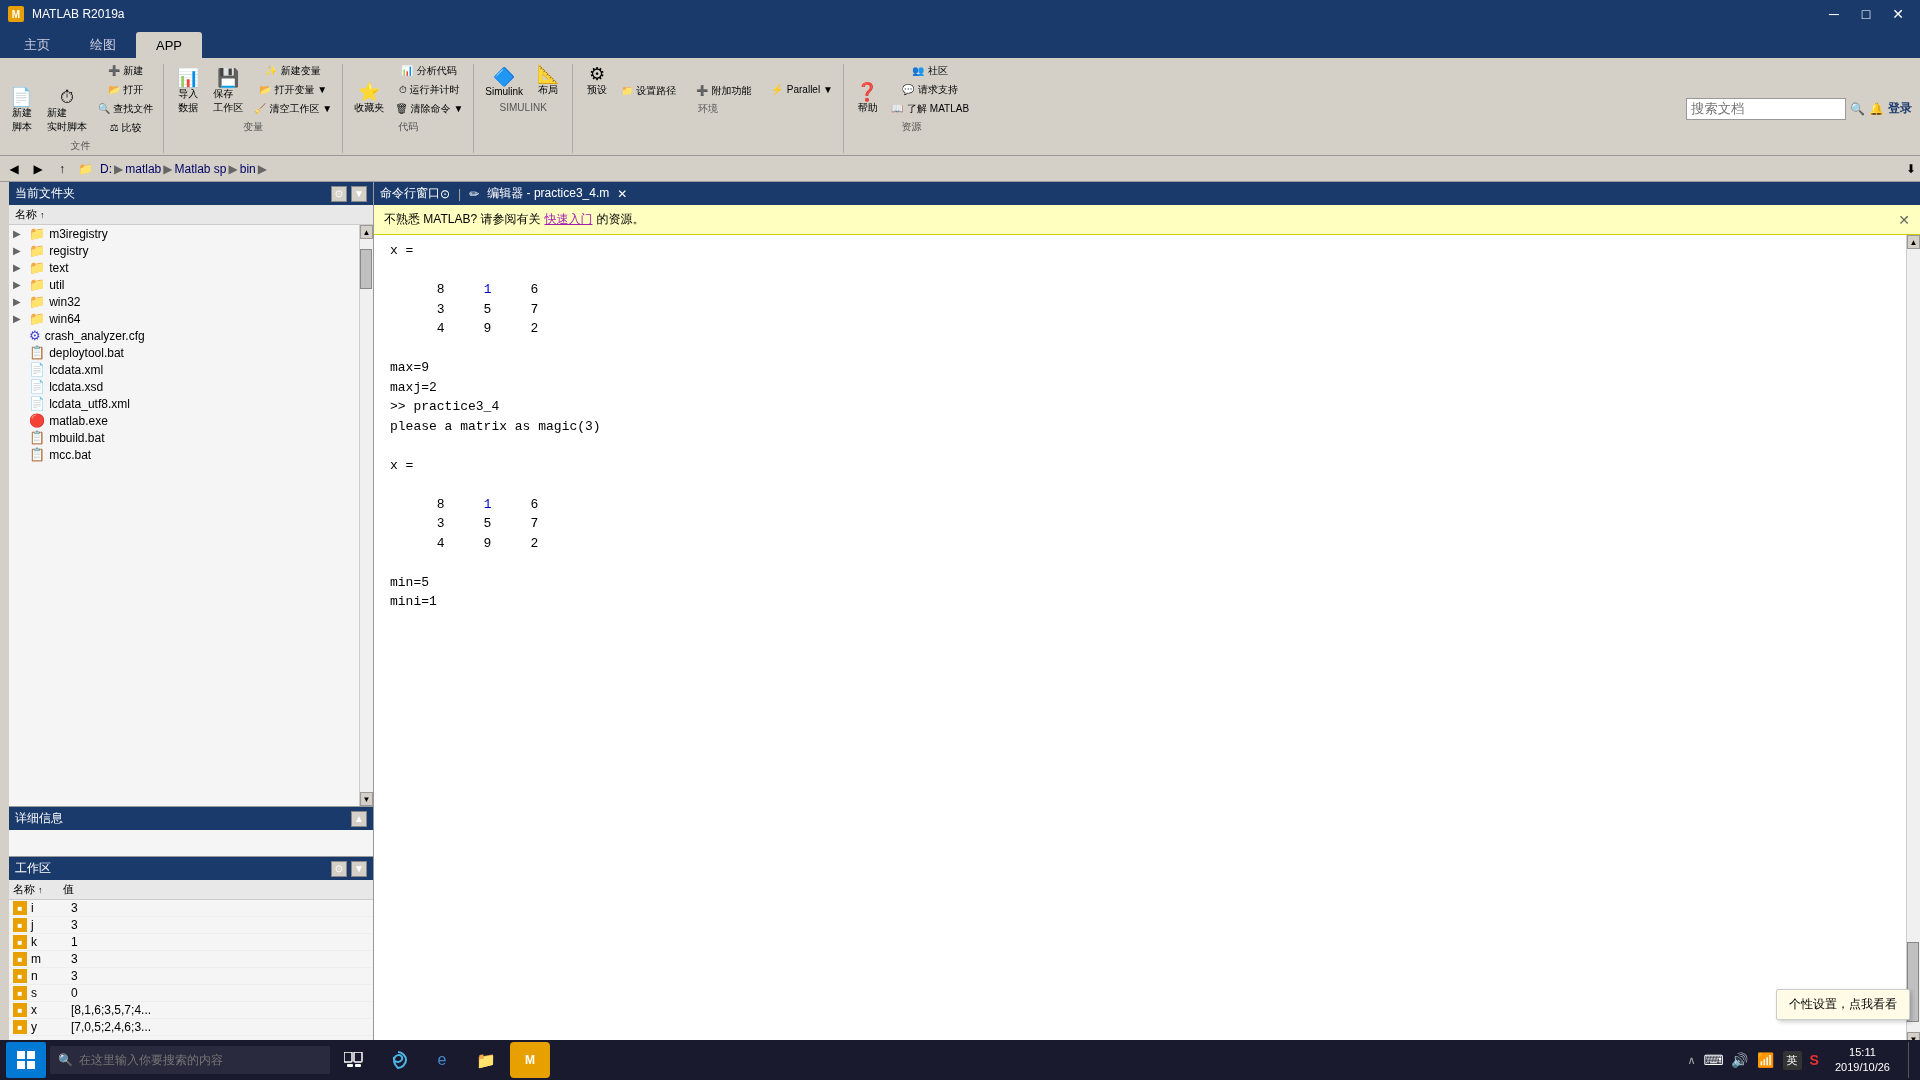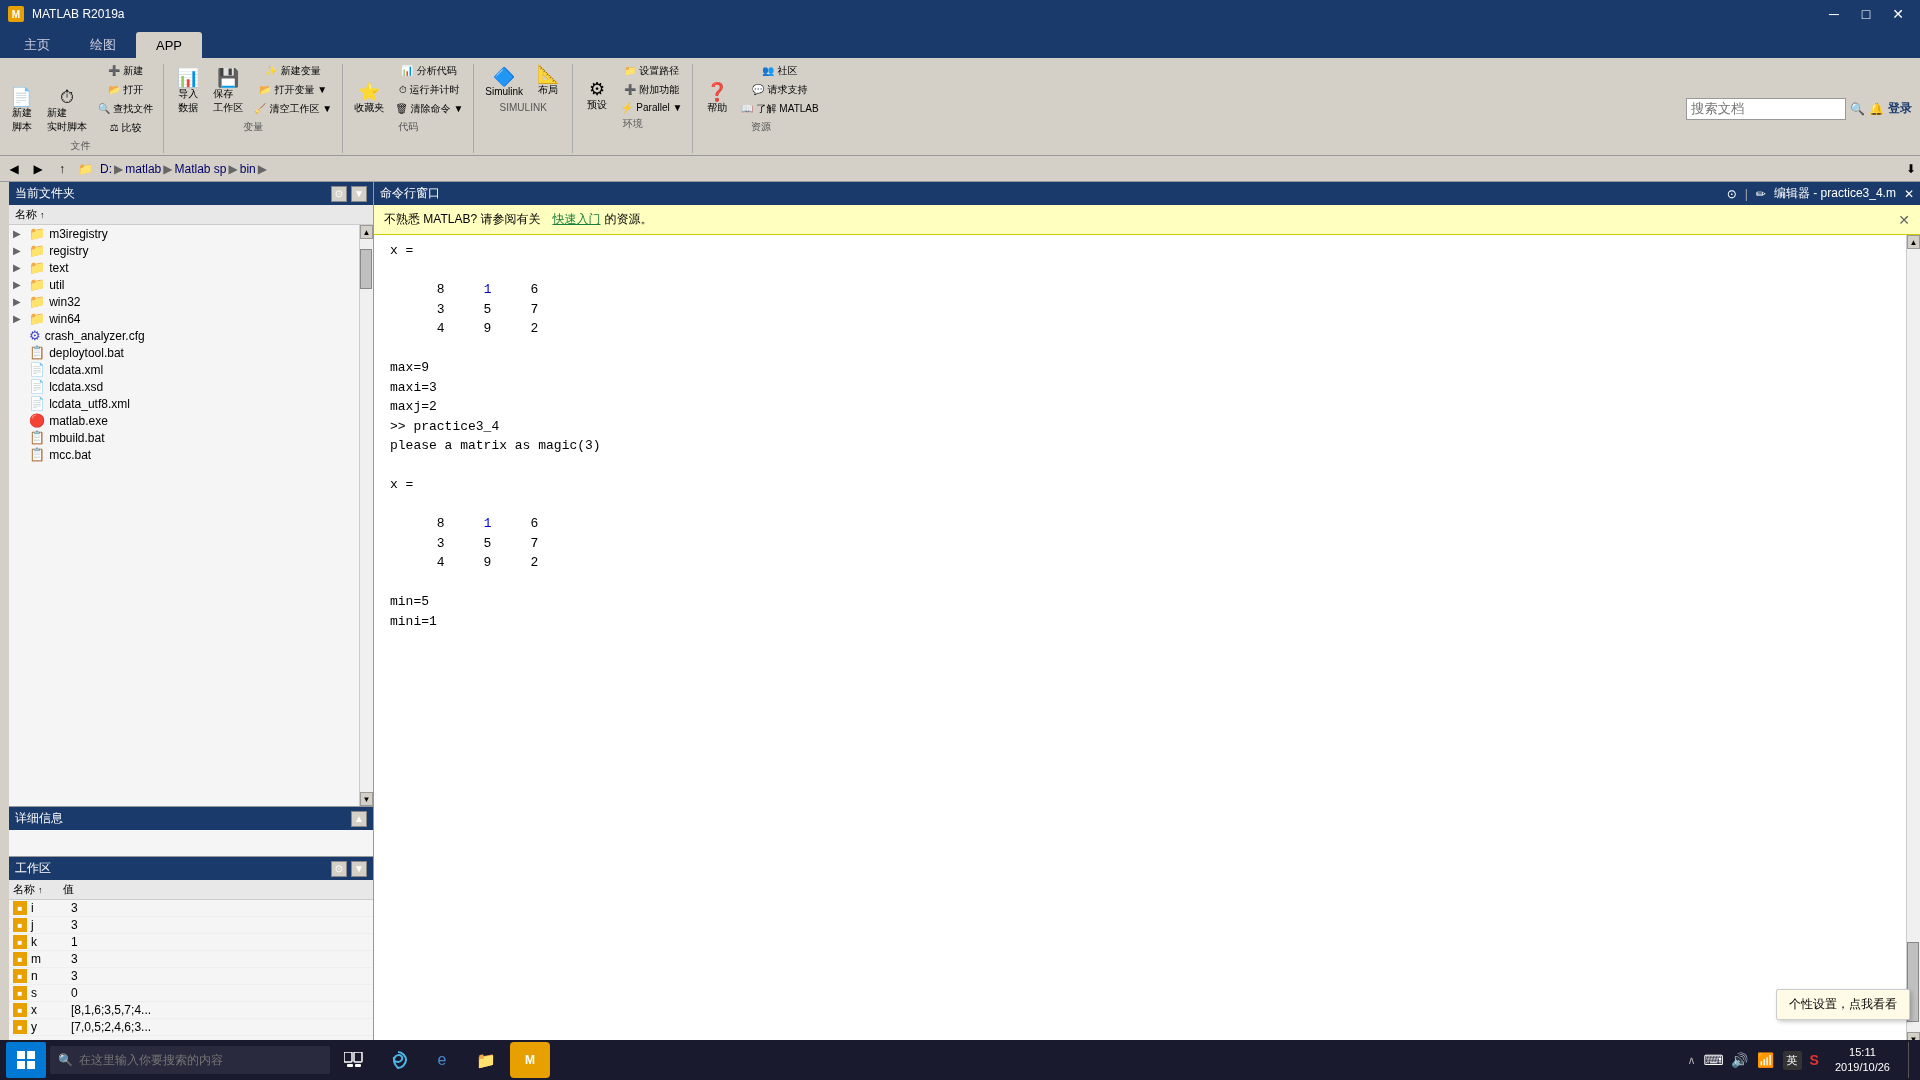--- a/index.html
+++ b/index.html
@@ -234,35 +234,35 @@
     }
 
     
     #cmdwin-header {
       background: #1a3a6b;
       color: white;
       font-size: 12px;
       padding: 3px 6px;
       display: flex;
       align-items: center;
-      justify-content: space-between;
+      justify-content: flex-start;
     }
     #cmdwin-header .header-right { display: flex; align-items: center; gap: 8px; }
 
     
     #notice-bar {
       background: #ffffc0;
       border-bottom: 1px solid #cccc00;
       padding: 6px 10px;
       font-size: 12px;
       display: flex;
       align-items: center;
       gap: 4px;
     }
-    #notice-bar a { color: #15803d; margin-left: 8px; }
+    #notice-bar a { color: #a21caf; }
     #notice-bar .close-btn { margin-left: auto; cursor: pointer; font-size: 14px; color: #666; }
 
     
     #cmdwin-content {
       flex: 1;
       background: white;
       overflow-y: auto;
       padding: 4px 10px;
       font-family: 'Courier New', Courier, monospace;
       font-size: 13px;
@@ -489,21 +489,21 @@
     <div class="toolbar-group-label">SIMULINK</div>
   </div>
   <div class="toolbar-separator"></div>
 
   <div class="toolbar-group">
     <div class="toolbar-group-items">
       <div class="tb-btn">
         <span class="icon">⚙</span>
         <span class="label">预设</span>
       </div>
-      <div style="display:flex;flex-direction:column;gap:1px;">
+      <div style="display:flex;gap:12px;">
         <div class="tb-btn-small">
             <span>📁 设置路径</span>
           </div>
         <div class="tb-btn-small">
             <span>➕ 附加功能</span>
           </div>
         <div class="tb-btn-small">
             <span>⚡ Parallel ▼</span>
           </div>
       </div>
@@ -753,21 +753,20 @@
     <div style="display:flex;flex:1;overflow:hidden;">
       <div id="cmdwin-content" style="flex:1;overflow-y:auto;background:white;padding:6px 16px;font-family:'Courier New',monospace;font-size:13px;">
 
         <div class="cmd-line">x =</div>
         <div class="cmd-line">&nbsp;</div>
         <div class="cmd-line">&nbsp;&nbsp;&nbsp;&nbsp;&nbsp;&nbsp;8&nbsp;&nbsp;&nbsp;&nbsp;&nbsp;<span style="color:#0000cc;">1</span>&nbsp;&nbsp;&nbsp;&nbsp;&nbsp;6</div>
         <div class="cmd-line">&nbsp;&nbsp;&nbsp;&nbsp;&nbsp;&nbsp;3&nbsp;&nbsp;&nbsp;&nbsp;&nbsp;5&nbsp;&nbsp;&nbsp;&nbsp;&nbsp;7</div>
         <div class="cmd-line">&nbsp;&nbsp;&nbsp;&nbsp;&nbsp;&nbsp;4&nbsp;&nbsp;&nbsp;&nbsp;&nbsp;9&nbsp;&nbsp;&nbsp;&nbsp;&nbsp;2</div>
         <div class="cmd-line">&nbsp;</div>
         <div class="cmd-line">max=9</div>
-        <div class="cmd-line">maxi=3</div>
         <div class="cmd-line">maxj=2</div>
         <div class="cmd-line">&gt;&gt; practice3_4</div>
         <div class="cmd-line">please a matrix as magic(3)</div>
         <div class="cmd-line">&nbsp;</div>
         <div class="cmd-line">x =</div>
         <div class="cmd-line">&nbsp;</div>
         <div class="cmd-line">&nbsp;&nbsp;&nbsp;&nbsp;&nbsp;&nbsp;8&nbsp;&nbsp;&nbsp;&nbsp;&nbsp;<span style="color:#0000cc;">1</span>&nbsp;&nbsp;&nbsp;&nbsp;&nbsp;6</div>
         <div class="cmd-line">&nbsp;&nbsp;&nbsp;&nbsp;&nbsp;&nbsp;3&nbsp;&nbsp;&nbsp;&nbsp;&nbsp;5&nbsp;&nbsp;&nbsp;&nbsp;&nbsp;7</div>
         <div class="cmd-line">&nbsp;&nbsp;&nbsp;&nbsp;&nbsp;&nbsp;4&nbsp;&nbsp;&nbsp;&nbsp;&nbsp;9&nbsp;&nbsp;&nbsp;&nbsp;&nbsp;2</div>
         <div class="cmd-line">&nbsp;</div>

